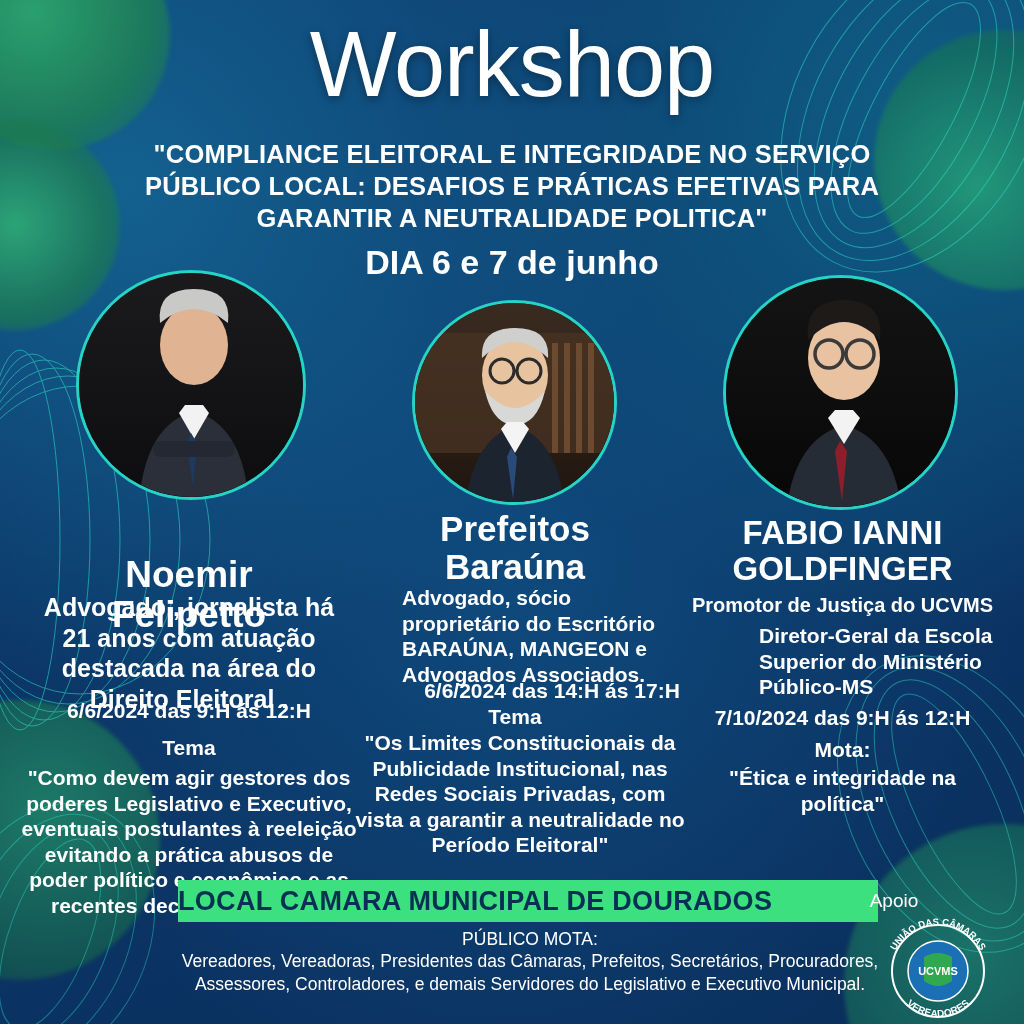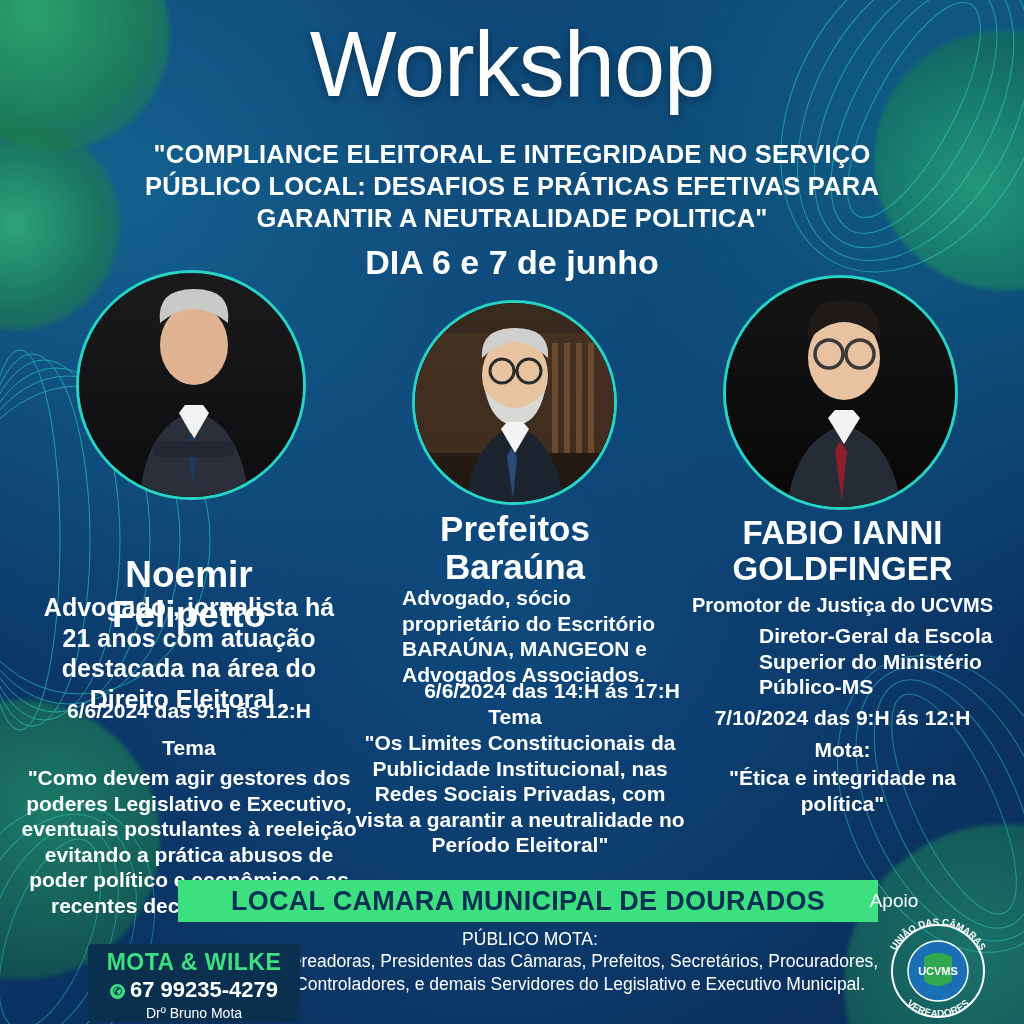--- a/index.html
+++ b/index.html
@@ -75,21 +75,21 @@
   }
   .ph-bg { position: absolute; inset: 0; }
 
   .sp-name { font-weight: bold; line-height: 1.08; color: #ffffff; }
   .sp-body { font-weight: bold; line-height: 1.22; color: #ffffff; }
 
   .local-bar {
     position: absolute;
     left: 178px; top: 880px; width: 700px; height: 42px;
     background: #3ce07e;
-    display: flex; align-items: center; justify-content: center;
+    display: flex; align-items: center; 
   }
   .local-bar span {
     color: #073054; font-size: 27px; font-weight: bold; letter-spacing: .3px;
   }
 
   .target-block {
     position: absolute; left: 180px; top: 928px; width: 700px;
     text-align: center; color: #ffffff; font-size: 17.5px; line-height: 1.28;
   }
   .target-block .tb-head { font-weight: normal; }
@@ -270,27 +270,20 @@
 
     <div class="local-bar">
       <span>LOCAL CAMARA MUNICIPAL DE DOURADOS</span>
     </div>
 
     <div class="target-block">
       <div class="tb-head">PÚBLICO MOTA:</div>
       <div>Vereadores, Vereadoras, Presidentes das Câmaras, Prefeitos, Secretários, Procuradores, Assessores, Controladores, e demais Servidores do Legislativo e Executivo Municipal.</div>
     </div>
 
-    <div class="sponsor">
-      <div class="brand">MOTA &amp; WILKE</div>
-      <div class="phone">
-        <span class="wa-icon">✆</span><span>67 99235-4279</span>
-      </div>
-      <div class="person">Drº Bruno Mota</div>
-    </div>
 
     <div class="apoio-label">Apoio</div>
     <div class="apoio-logo">
       <svg class="apoio-circle" width="120" height="104" viewBox="0 0 120 104">
         <defs>
           <path id="arcTop" d="M12,58 a48,48 0 0 1 96,0" fill="none"></path>
           <path id="arcBot" d="M14,56 a46,46 0 0 0 92,0" fill="none"></path>
         </defs>
         <circle cx="60" cy="56" r="46" fill="none" stroke="#ffffff" stroke-width="2"></circle>
         <circle cx="60" cy="56" r="30" fill="#1a6fb5" stroke="#ffffff" stroke-width="1.5"></circle>

